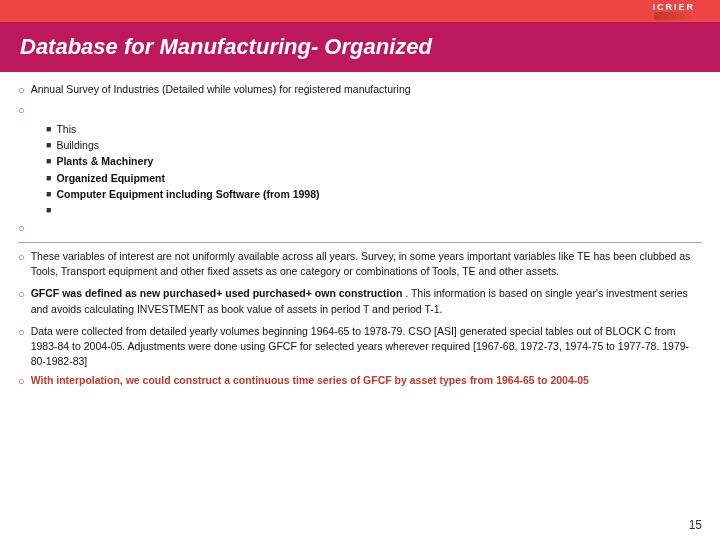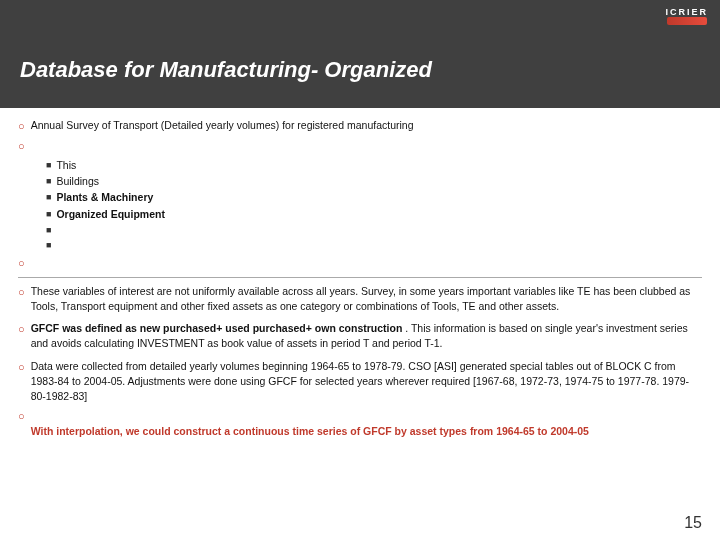--- a/index.html
+++ b/index.html
@@ -7,27 +7,27 @@
       width: 720px;
       height: 540px;
       overflow: hidden;
       font-family: Arial, sans-serif;
       background: #fff;
       position: relative;
     }
 
     
     .header-bar {
-      background: #404040;
+      background: #ef4444;
       width: 100%;
-      height: 32px;
+      height: 22px;
       display: flex;
       align-items: center;
       justify-content: flex-end;
-      padding-right: 12px;
+      padding-right: 25px;
     }
 
     .logo-area {
       display: flex;
       flex-direction: column;
       align-items: center;
     }
 
     .logo-top {
       color: #fff;
@@ -38,22 +38,22 @@
 
     .logo-bottom {
       width: 40px;
       height: 8px;
       background: linear-gradient(to right, #c0392b, #e74c3c);
       border-radius: 2px;
     }
 
     
     .title-bar {
-      background: #404040;
-      padding: 25px 20px;
+      background: #be185d;
+      padding: 12px 20px;
     }
 
     .title-bar h1 {
       color: #fff;
       font-size: 22px;
       font-weight: bold;
       font-style: italic;
     }
 
     
@@ -97,40 +97,39 @@
       flex-shrink: 0;
     }
 
     .bold-text {
       font-weight: bold;
     }
 
     .bold-red {
       font-weight: bold;
       color: #c0392b;
-      margin-top: 16px;
     }
 
     .paragraph-bullet {
       display: flex;
       align-items: flex-start;
       margin-bottom: 7px;
     }
 
     .divider {
       border: none;
       border-top: 1px solid #aaa;
       margin: 5px 0 6px 0;
     }
 
     .page-number {
       position: absolute;
       bottom: 8px;
       right: 18px;
-      font-size: 16px;
+      font-size: 12px;
       color: #333;
     }
   </style>
 </head>
 <body>
 
 <div class="header-bar">
   <div class="logo-area">
     <span class="logo-top">ICRIER</span>
     <div class="logo-bottom"></div>
@@ -138,21 +137,21 @@
 </div>
 
 <div class="title-bar">
   <h1>Database for Manufacturing- Organized</h1>
 </div>
 
 <div class="content">
 
   <div class="main-bullet">
     <span class="main-bullet-icon">○</span>
-    <span>Annual Survey of Transport (Detailed yearly volumes) for registered manufacturing</span>
+    <span>Annual Survey of Industries (Detailed while volumes) for registered manufacturing</span>
   </div>
 
   <div class="main-bullet">
     <span class="main-bullet-icon">○</span>
   </div>
 
   <div class="sub-bullets">
     <div class="sub-bullet">
       <span class="sub-bullet-icon">■</span>
       <span>This</span>
@@ -164,20 +163,21 @@
     <div class="sub-bullet">
       <span class="sub-bullet-icon">■</span>
       <span><span class="bold-text">Plants &amp; Machinery</span></span>
     </div>
     <div class="sub-bullet">
       <span class="sub-bullet-icon">■</span>
       <span><span class="bold-text">Organized Equipment</span></span>
     </div>
     <div class="sub-bullet">
       <span class="sub-bullet-icon">■</span>
+      <span><span class="bold-text">Computer Equipment including Software  (from 1998)</span></span>
     </div>
     <div class="sub-bullet">
       <span class="sub-bullet-icon">■</span>
     </div>
   </div>
 
   <div class="main-bullet">
     <span class="main-bullet-icon">○</span>
   </div>
 

